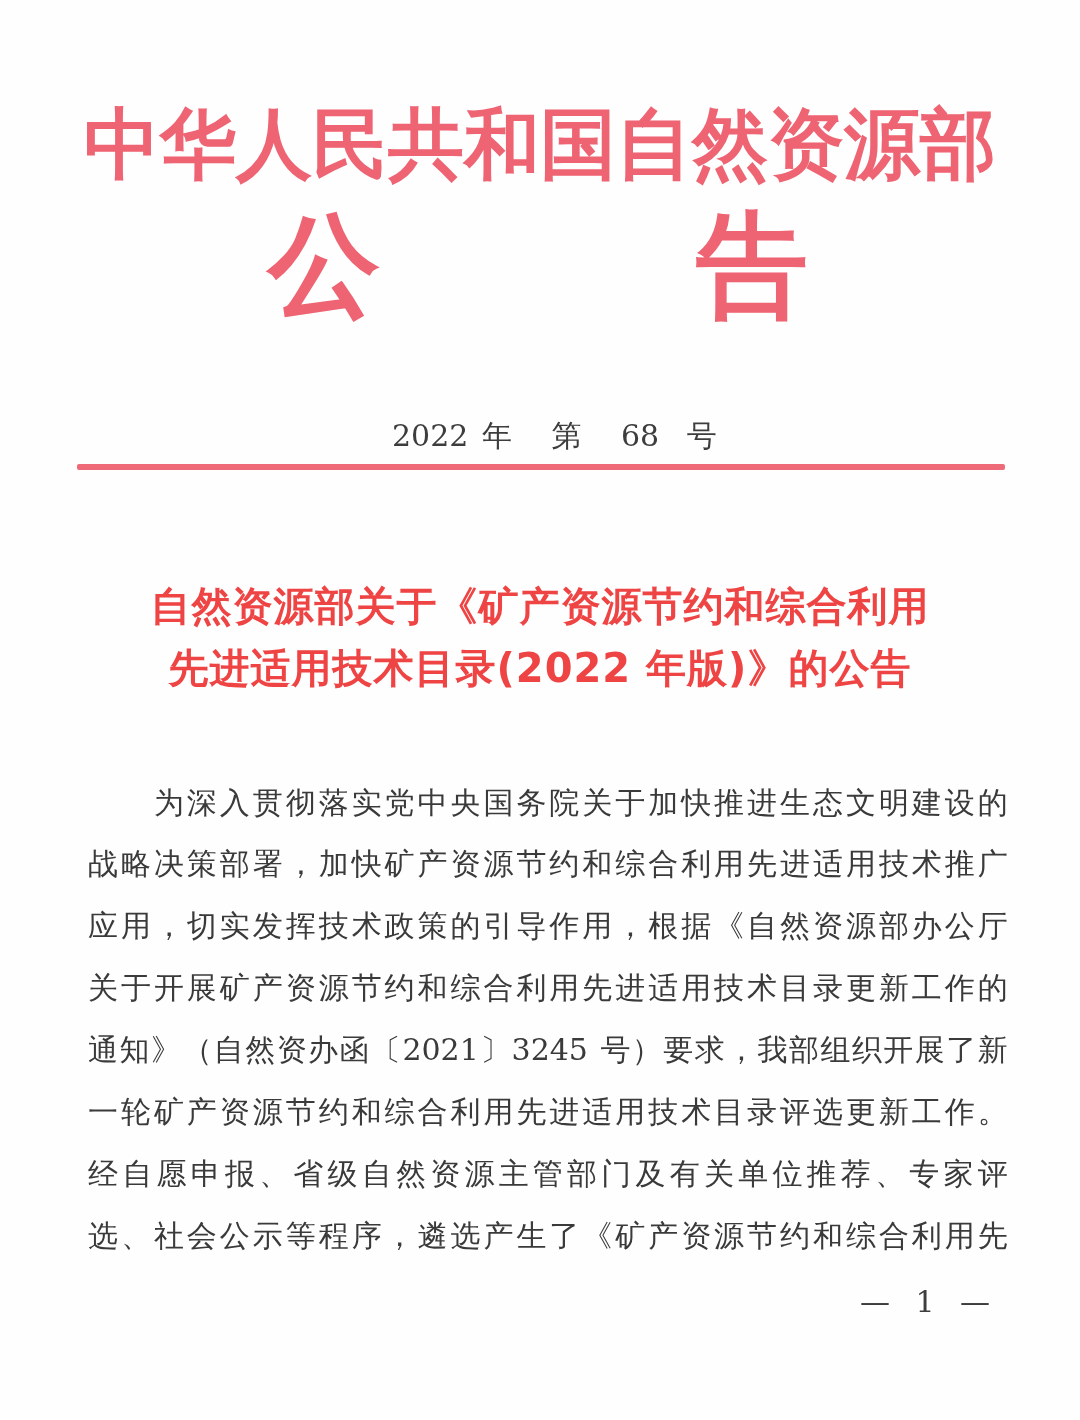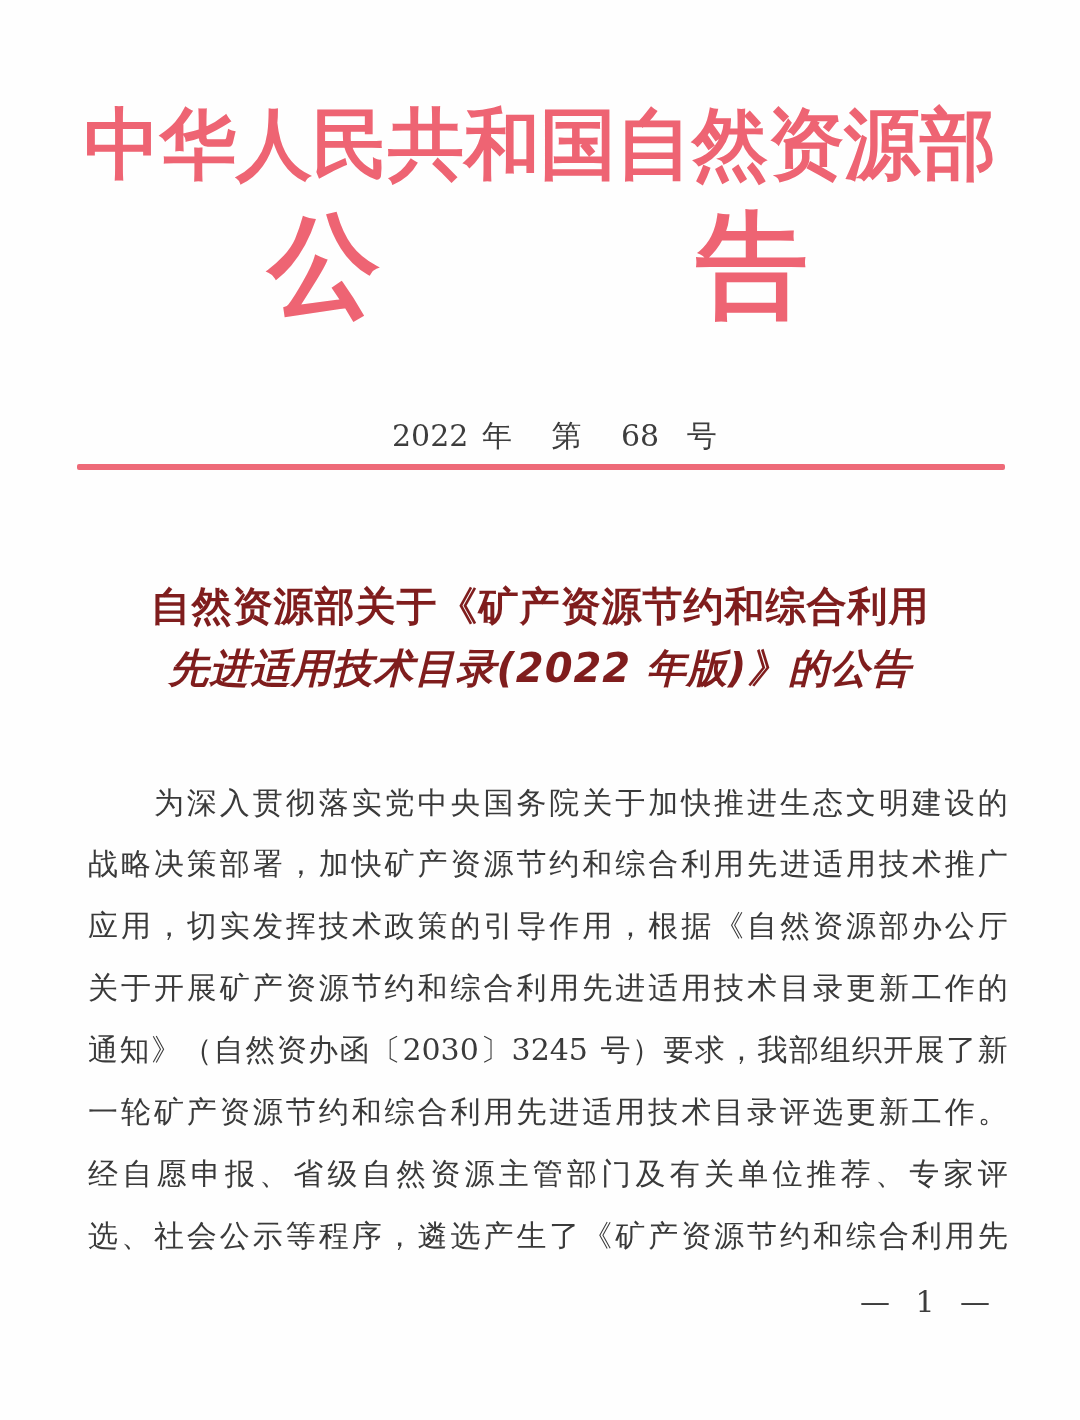--- a/index.html
+++ b/index.html
@@ -87,30 +87,30 @@
       width: 928px;
       height: 6px;
       background: #ee6a78;
       border-radius: 2px;
     }
     .title {
       position: absolute;
       left: 0;
       width: 1080px;
       text-align: center;
-      color: #7f1d1d;
+      color: #ef4444;
       font-family: "DejaVu Sans", "Liberation Sans", sans-serif;
       font-weight: bold;
       font-size: 40px;
       line-height: 56px;
       letter-spacing: 1px;
       white-space: nowrap;
     }
     .title.l1 { top: 578px; }
-    .title.l2 { top: 640px; font-style: italic; }
+    .title.l2 { top: 640px; }
     .body {
       position: absolute;
       left: 88px;
       top: 772px;
       width: 920px;
       color: #3a3a3a;
       font-family: "DejaVu Serif", "Liberation Serif", serif;
       font-size: 30px;
     }
     .body .line {
@@ -301,21 +301,21 @@
         <span>通</span>
         <span>知</span>
         <span>》</span>
         <span>（</span>
         <span>自</span>
         <span>然</span>
         <span>资</span>
         <span>办</span>
         <span>函</span>
         <span>〔</span>
-        <span>2030</span>
+        <span>2021</span>
         <span>〕</span>
         <span>3245</span>
         <span>&nbsp;</span>
         <span>号</span>
         <span>）</span>
         <span>要</span>
         <span>求</span>
         <span>，</span>
         <span>我</span>
         <span>部</span>

